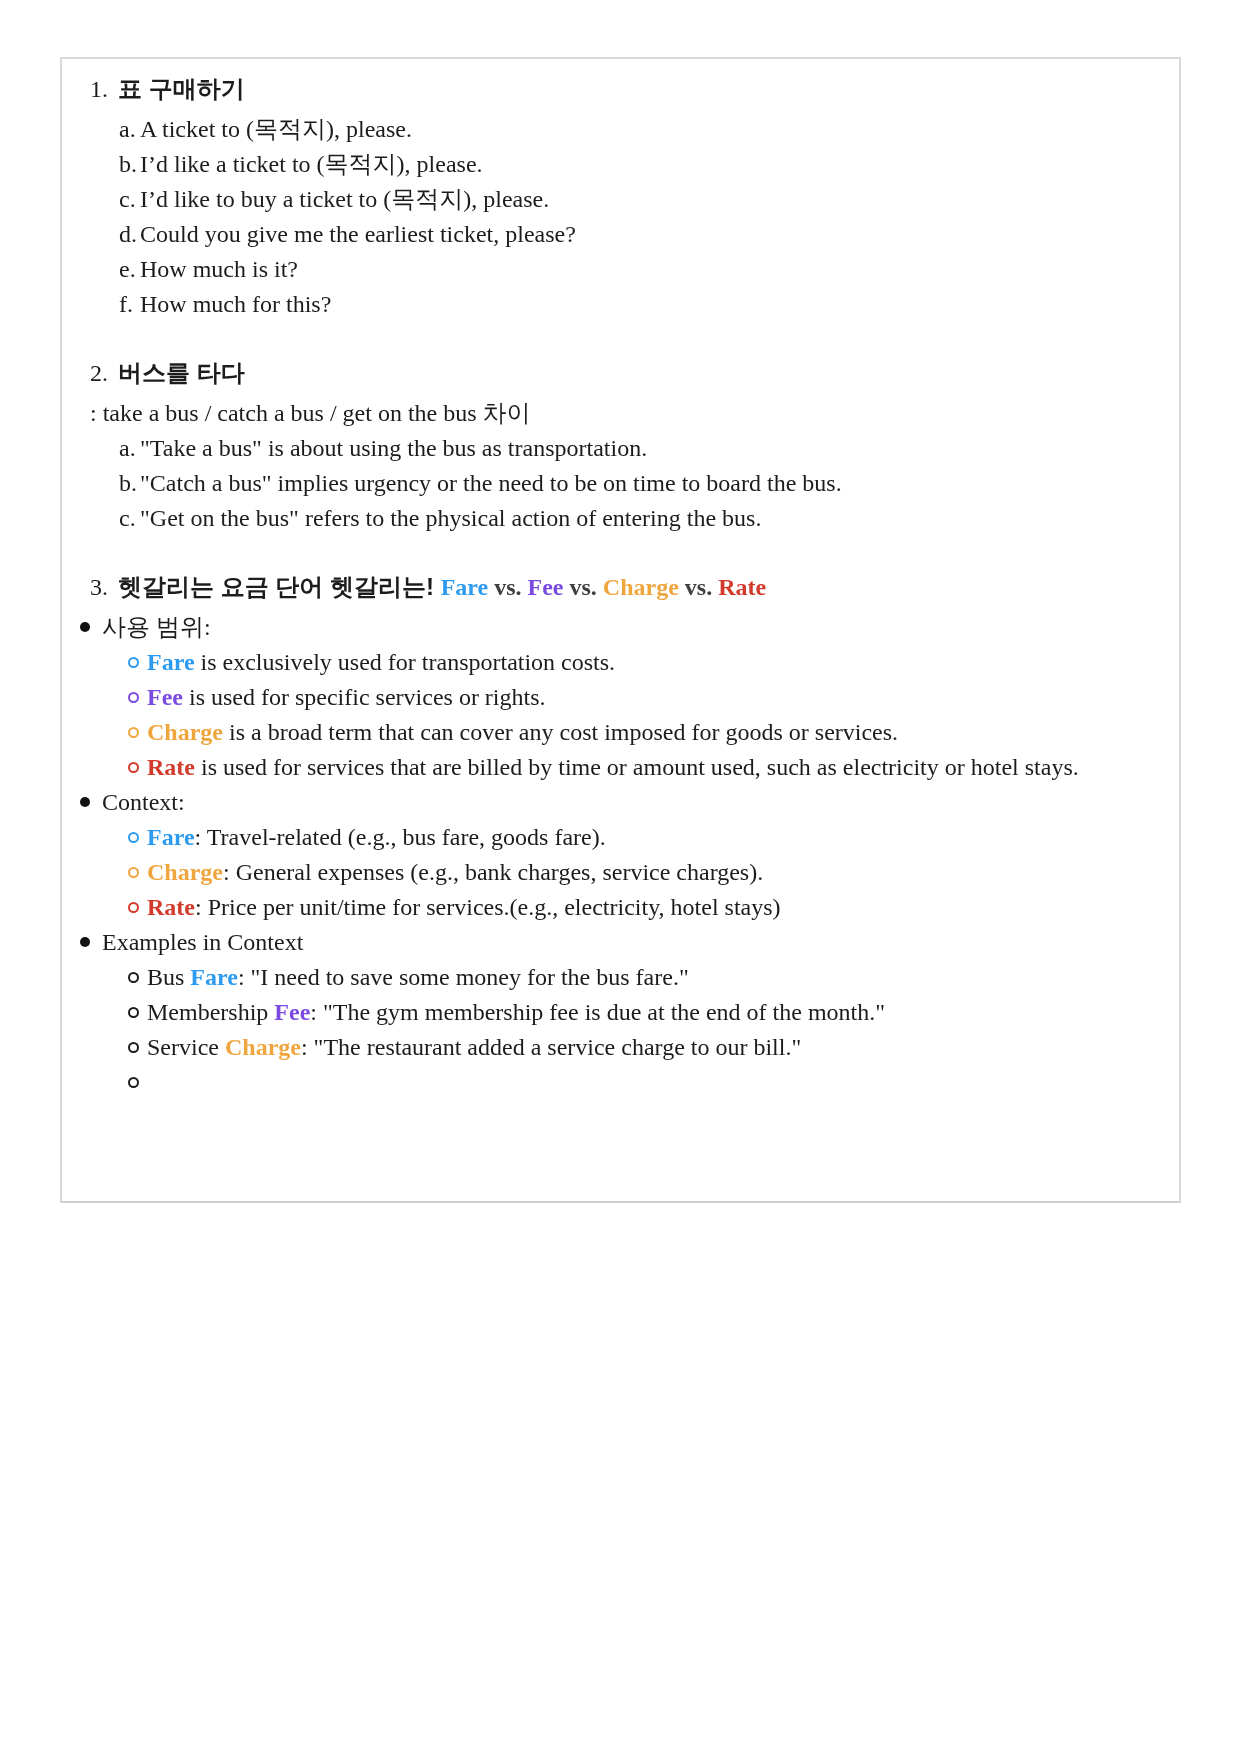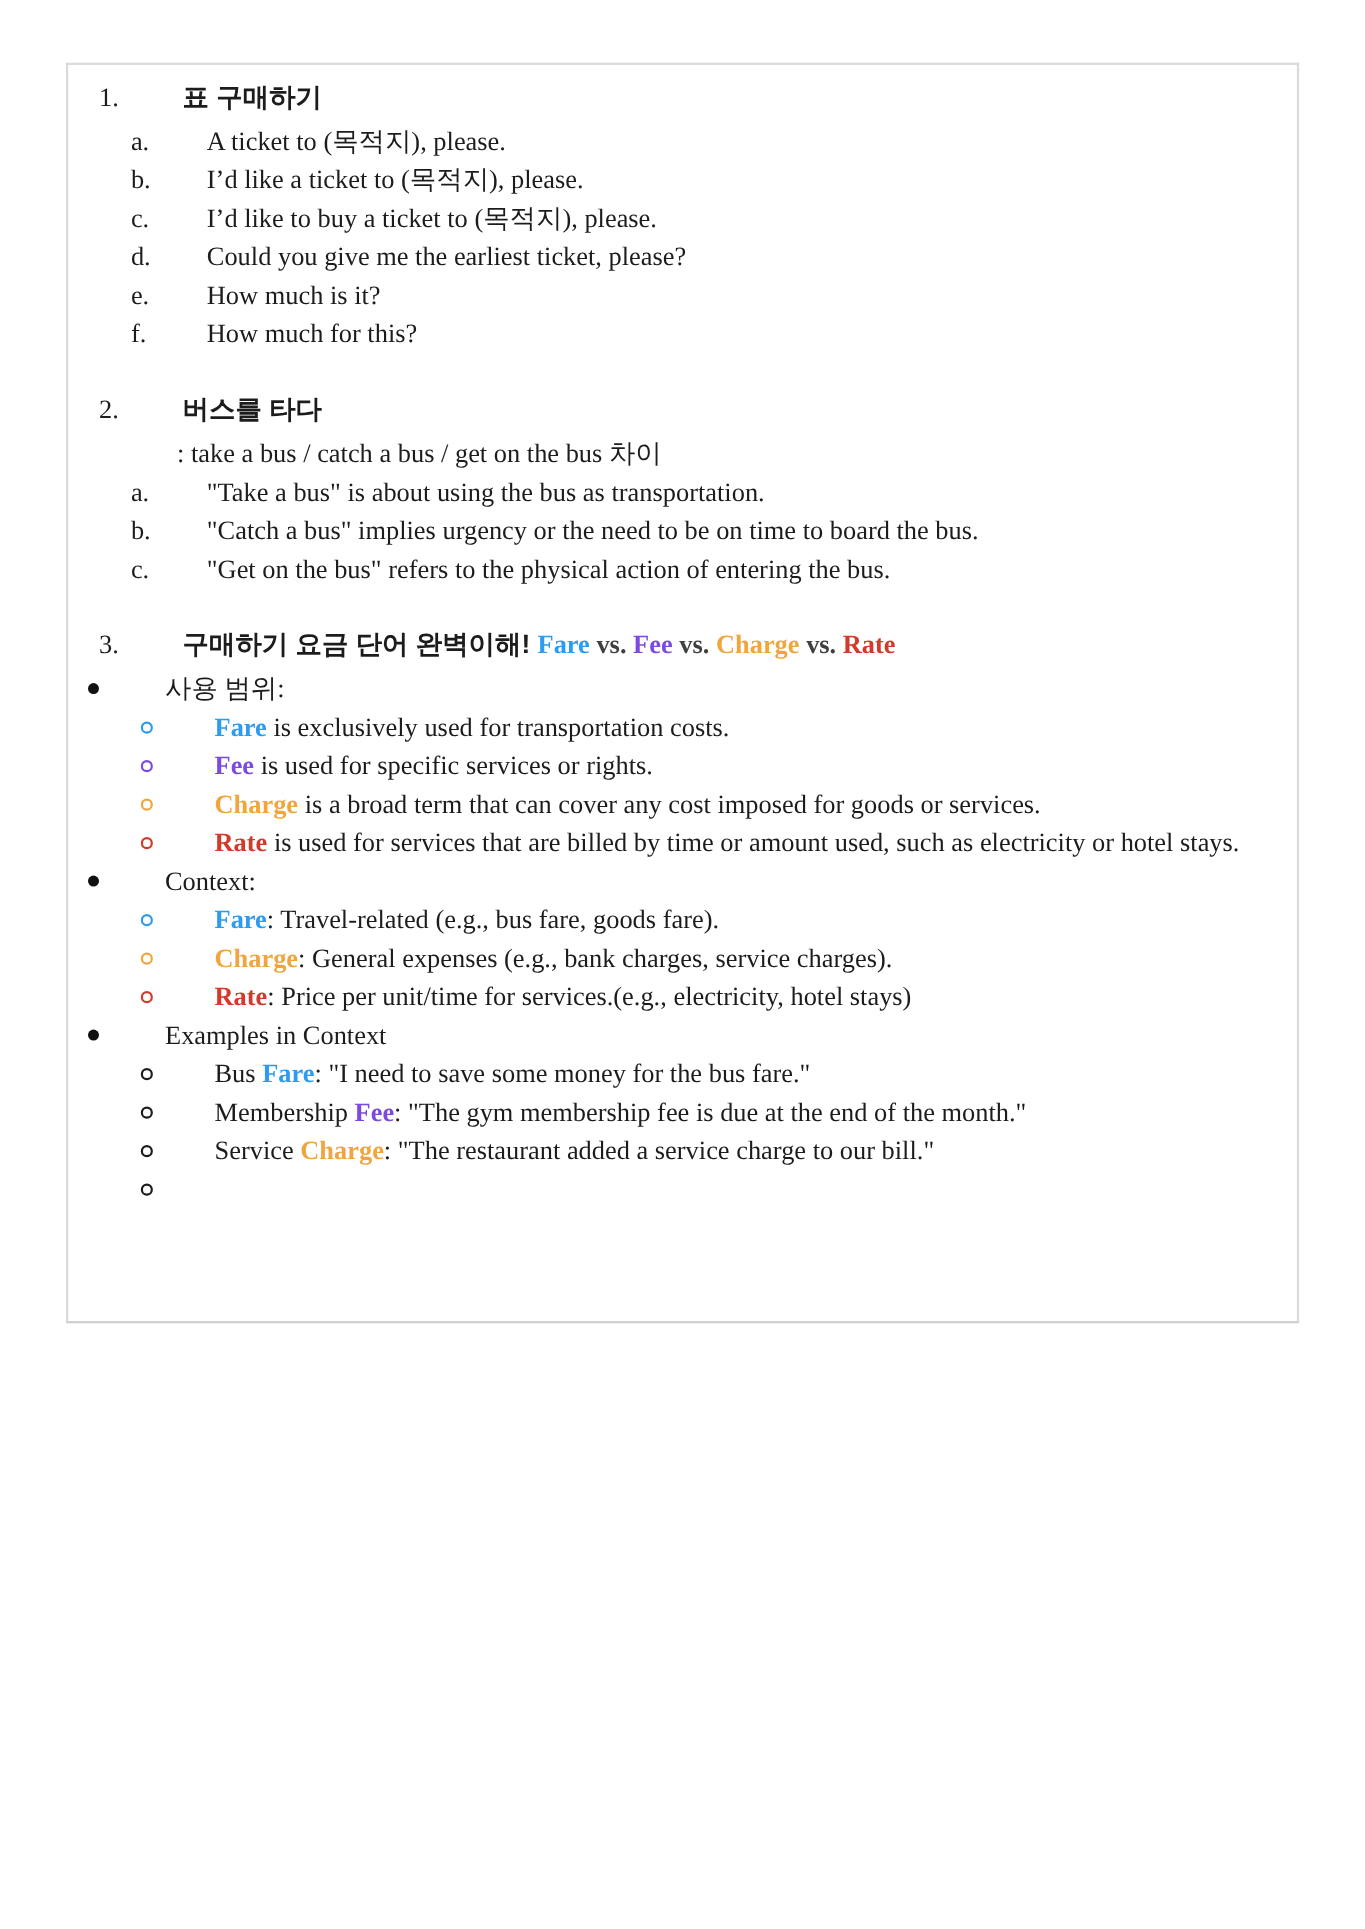--- a/index.html
+++ b/index.html
@@ -6,25 +6,25 @@
   body{width:1241px;height:1754px;position:relative;
        font-family:"Liberation Serif","DejaVu Serif",serif;
        font-size:24px;line-height:35px;color:#1c1c1c;}
   .card{position:absolute;left:60px;top:57px;width:1121px;height:1146px;
         box-sizing:border-box;background:#ffffff;border:2px solid #dadada;
         border-bottom-color:#cfcfcf;padding:12px 30px 0 0;overflow:hidden;}
   section{margin:0;}
   .sec-gap{margin-top:33px;}
   .row{display:flex;align-items:baseline;}
   .m{flex:0 0 auto;}
-  .t{flex:1 1 auto;min-width:0;margin-left:48px;}
+  .t{flex:1 1 auto;min-width:0;}
   
   .r-num{padding-left:28px;}   .num-m{width:28px;}
   .r-alpha{padding-left:57px;} .al-m{width:21px;}
-  .r-intro{padding-left:51px;}
+  .r-intro{padding-left:28px;}
   .r-b1{padding-left:18px;}    .b1-m{width:22px;}
   .r-b2{padding-left:66px;font-family:Liberation Serif, serif;}    .b2-m{width:19px;}
   .s-title{margin-bottom:5px;}
   .ko{font-family:"Liberation Sans","DejaVu Sans",sans-serif;font-weight:700;}
   b{font-weight:700;}
   .dot{display:inline-block;width:10px;height:10px;border-radius:50%;
        background:#111;position:relative;top:-3px;}
   .ring{display:inline-block;width:11px;height:11px;border-radius:50%;
         border:2px solid currentColor;box-sizing:border-box;position:relative;top:-2px;}
   .vs{font-weight:700;color:#404040;}
@@ -83,21 +83,21 @@
       </div>
     <div class="row r-alpha">
         <span class="m al-m">c.</span>
         <div class="t">"Get on the bus" refers to the physical action of entering the bus.</div>
       </div>
   </section>
 
   <section class="sec-gap">
     <div class="row r-num s-title">
         <span class="m num-m">3.</span>
-        <div class="t"><span class="ko">구매하기 요금 단어 완벽이해! </span><b style="color: rgb(45, 155, 240);">Fare</b><span class="vs"> vs. </span><b style="color: rgb(123, 75, 225);">Fee</b><span class="vs"> vs. </span><b style="color: rgb(240, 166, 62);">Charge</b><span class="vs"> vs. </span><b style="color: rgb(210, 59, 43);">Rate</b></div>
+        <div class="t"><span class="ko">헷갈리는 요금 단어 헷갈리는! </span><b style="color: rgb(45, 155, 240);">Fare</b><span class="vs"> vs. </span><b style="color: rgb(123, 75, 225);">Fee</b><span class="vs"> vs. </span><b style="color: rgb(240, 166, 62);">Charge</b><span class="vs"> vs. </span><b style="color: rgb(210, 59, 43);">Rate</b></div>
       </div>
 
     <div class="row r-b1">
         <span class="m b1-m"><i class="dot"></i></span>
         <div class="t">사용 범위:</div>
       </div>
     <div class="row r-b2">
         <span class="m b2-m"><i class="ring" style="color: rgb(45, 155, 240);"></i></span>
         <div class="t"><b style="color: rgb(45, 155, 240);">Fare</b><span> is exclusively used for transportation costs.</span></div>
       </div>

